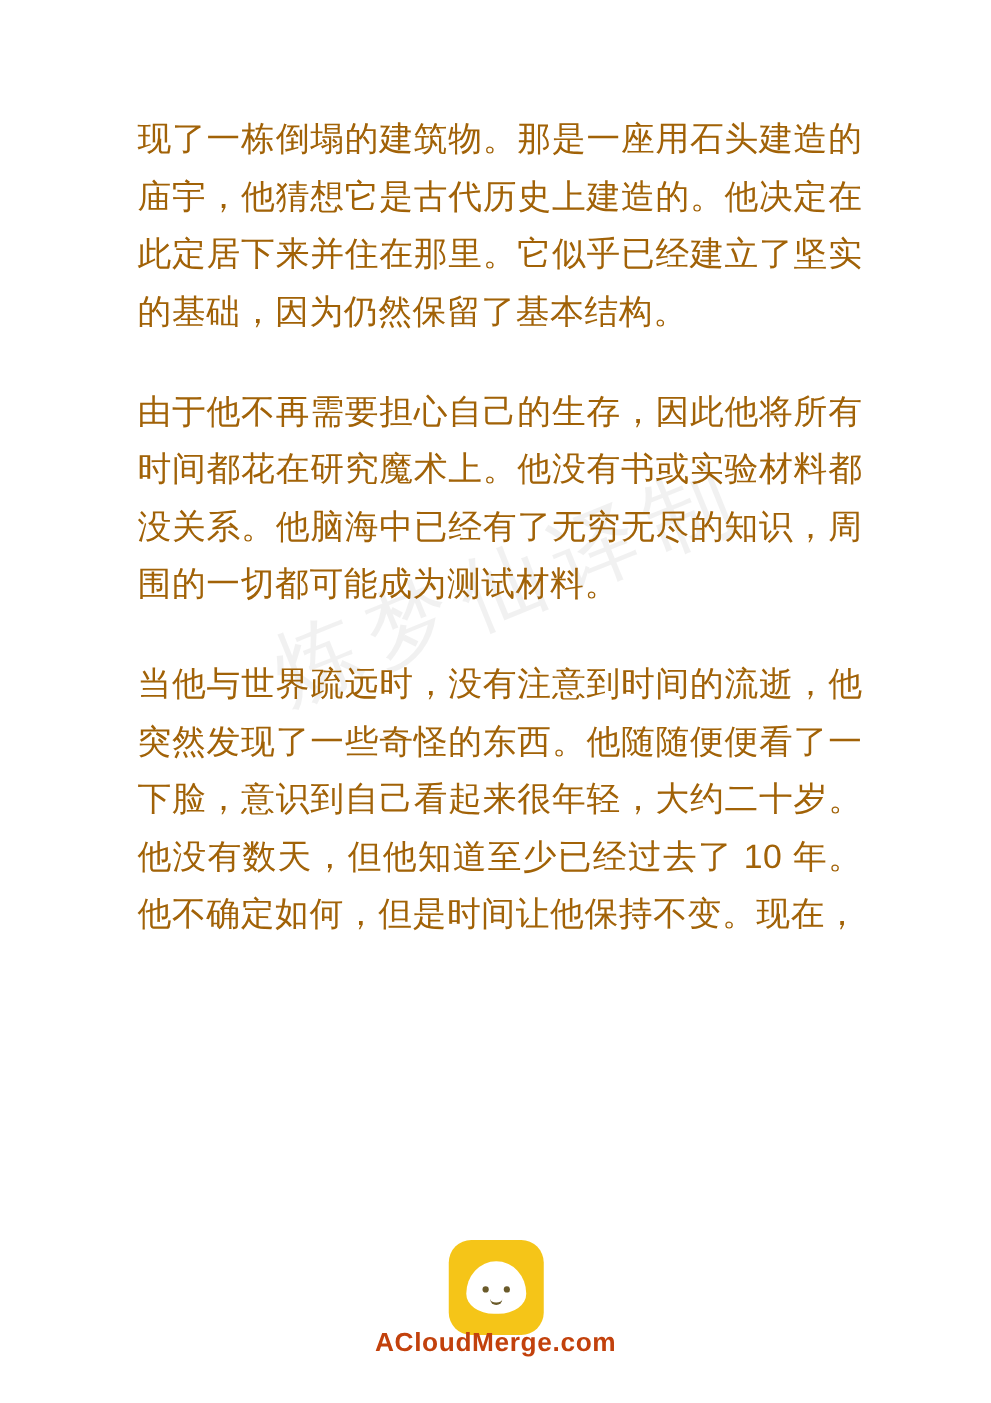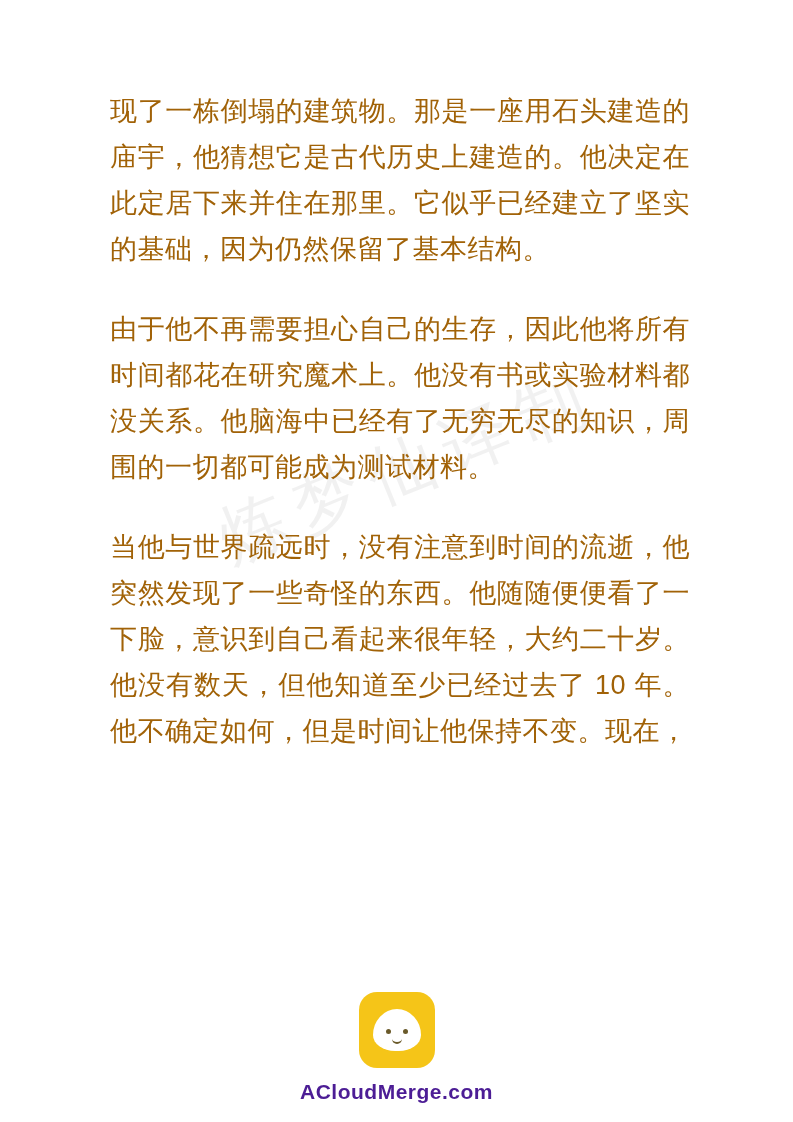--- a/index.html
+++ b/index.html
@@ -123,24 +123,24 @@
     width: 10px;
     height: 6px;
     border-bottom: 2px solid #6a5a2a;
     border-radius: 0 0 8px 8px;
   }
 
   .wm-site {
     position: absolute;
     left: 50%;
     transform: translateX(-50%);
-    bottom: 0px;
+    bottom: 17px;
     font-size: 21px;
     font-weight: bold;
-    color: #4c1d95;
+    color: #c2410c;
     letter-spacing: 0.5px;
     white-space: nowrap;
     font-family: "Liberation Sans", sans-serif;
   }
 </style>
 </head>
 <body>
 
 <div class="page">
 

